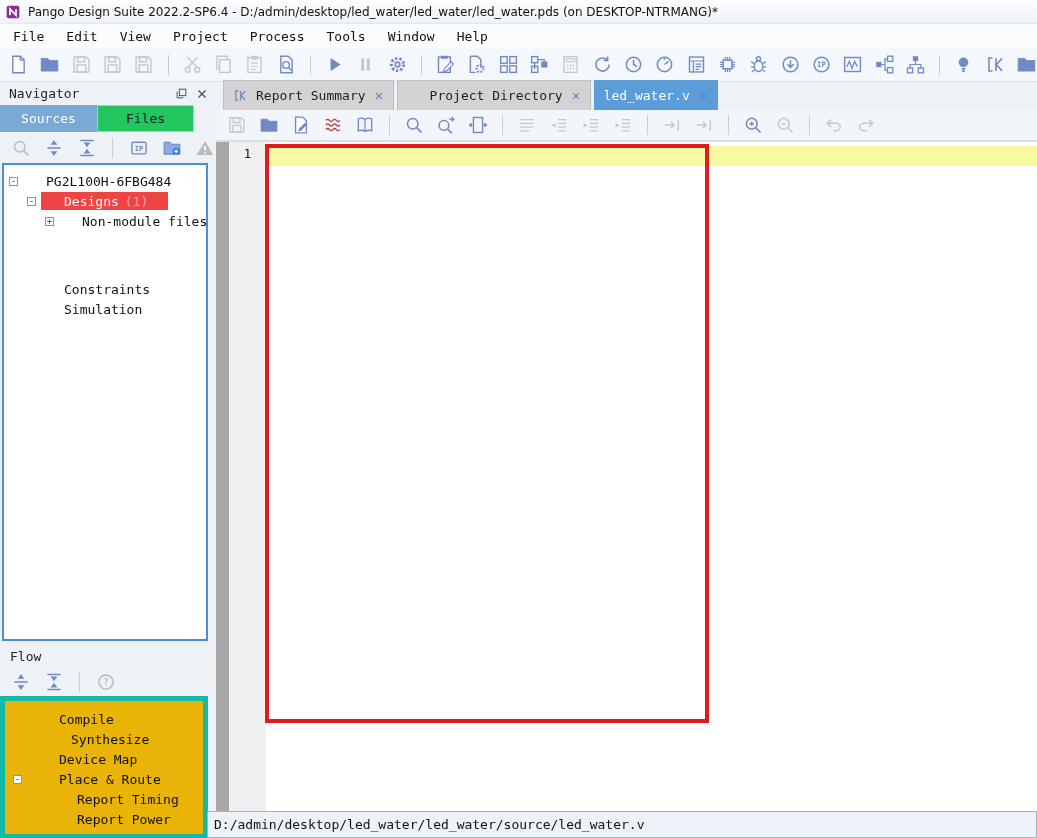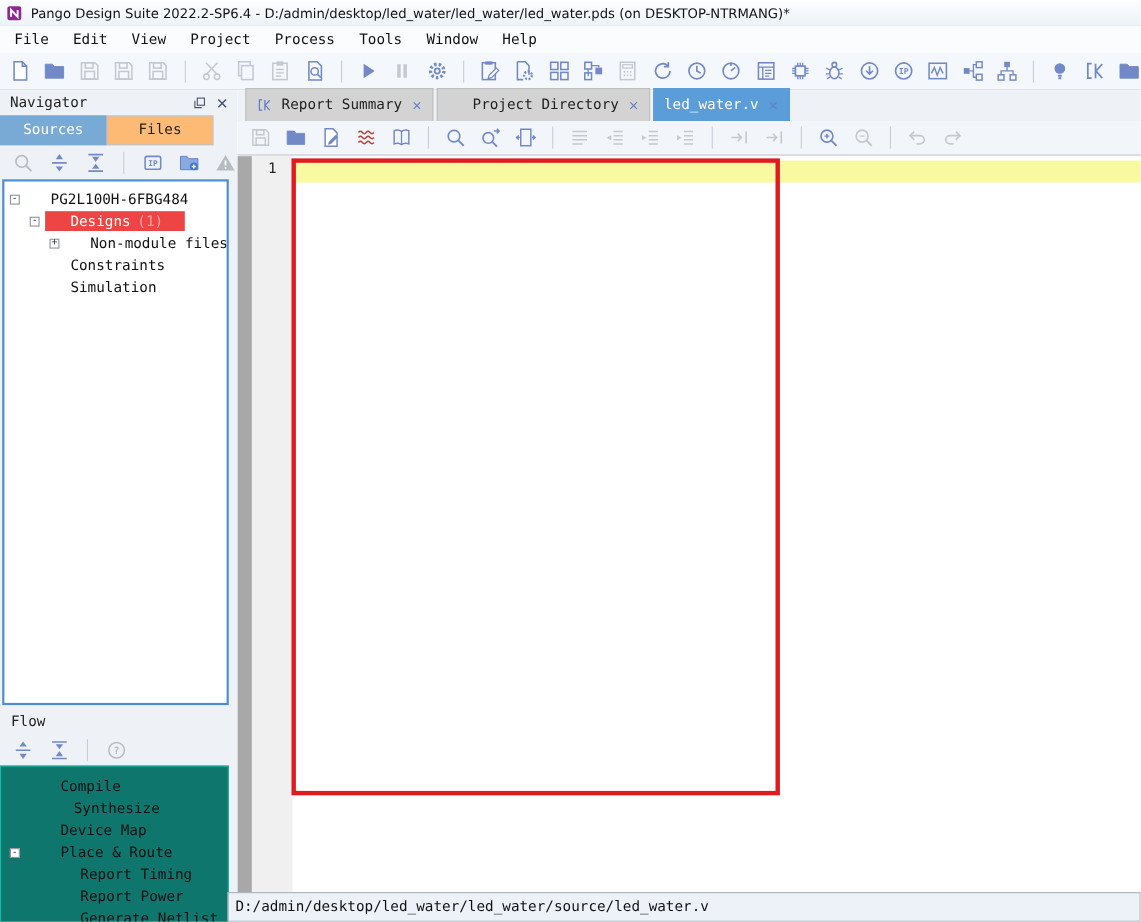--- a/index.html
+++ b/index.html
@@ -18,35 +18,35 @@
   .tbtn.red{color:#b5413c}
   .tsep{width:1px;height:20px;background:#c9ced6;margin:0 3px;flex:0 0 1px}
   .ic{display:block}
 
   
   .leftpanel{position:absolute;top:82px;left:0;width:216px;bottom:0;background:#eef2f7}
   .nav-header{height:23px;display:flex;align-items:center;padding:0 6px 0 9px;font-size:13px;color:#222}
   .nav-header .sp{flex:1}
   .hbtn{width:16px;height:16px;color:#42506b;background:none;border:none;display:flex;align-items:center;justify-content:center;padding:0;margin-left:5px}
   .ntabs{display:flex;height:27px}
-  .ntab{width:97px;display:flex;align-items:center;justify-content:center;font-size:13px;background:#fdba74;border:1px solid #c2c2c2;color:#222;cursor:default}
+  .ntab{width:97px;display:flex;align-items:center;justify-content:center;font-size:13px;background:#22c55e;border:1px solid #c2c2c2;color:#222;cursor:default}
   .ntab.active{background:#79a9d5;border-color:#79a9d5;color:#fff}
   .ptools{height:31px;display:flex;align-items:center;gap:12px;padding-left:10px}
   .pbtn{background:none;border:none;padding:0;width:21px;height:21px;color:#7289c7;display:flex;align-items:center;justify-content:center}
   .pbtn.dis{color:#b7bbc2}
   .navtree{position:absolute;top:81px;left:2px;right:8px;height:478px;background:#fff;border:2px solid #4a8fd3;overflow:hidden;padding-top:6px}
   .trow{height:20px;display:flex;align-items:center;font-size:13px;color:#111;white-space:nowrap;cursor:default}
   .exp{flex:0 0 9px;height:9px;border:1px solid #8a93a0;background:#fff;font:9px/7px "DejaVu Sans Mono",monospace;text-align:center;color:#333;margin-right:5px}
   .exp.noexp{border:none;background:transparent}
   .rowc{display:flex;align-items:center;gap:5px;padding:1px 4px 1px 2px}
   .trow.sel .rowc{background:#ef4444;color:#fff;padding-right:20px}
   .tsuffix{opacity:.5;margin-left:1px}
   .flow-title{position:absolute;top:567px;left:10px;font-size:13px;color:#222}
   .flowtools{position:absolute;top:586px;left:0;height:28px;display:flex;align-items:center;gap:12px;padding-left:10px}
-  .flowtree{position:absolute;top:614px;left:0;right:8px;bottom:-1px;background:#0f766e;border:1px solid #14b8a6;padding-top:8px;overflow:hidden}
+  .flowtree{position:absolute;top:614px;left:0;right:8px;bottom:-1px;background:#eab308;border:5px solid #14b8a6;padding-top:8px;overflow:hidden}
   .flowtree .rowc{gap:14px}
   .vsplit{position:absolute;top:82px;left:209px;width:7px;bottom:27px;cursor:ew-resize}
 
   
   .main{position:absolute;top:82px;left:216px;right:0;bottom:0;background:#fff}
   .etabbar{position:absolute;top:0;left:0;right:0;height:28px;background:#eef1f6;display:flex;align-items:flex-end;gap:3px;padding-left:7px}
   .etab{height:30px;display:flex;align-items:center;gap:8px;padding:0 9px;background:#d3d3d3;border:1px solid #bfbfbf;border-bottom:none;font-size:13px;color:#222;cursor:default}
   .etab .ic{color:#5f7fc4}
   .etab .x{color:#fdfdfd;display:flex}
   .etab.active{background:#5b9dd8;border-color:#5b9dd8;color:#fff;box-shadow:0 3px 0 #5b9dd8}
@@ -574,21 +574,21 @@
       </div>
       <div class="trow" style="padding-left: 41px;">
         <span class="exp">+</span>
         <span class="rowc">
           <svg class="ic" width="16" height="16" viewBox="0 0 24 24">
             <use href="#i-t-folder" xlink:href="#i-t-folder"></use>
           </svg>
           <span class="tlabel">Non-module files(</span>
         </span>
       </div>
-      <div class="trow" style="padding-left: 23px;">
+      <div class="trow" style="padding-left: 23px; margin-top: 48px;">
         <span class="exp noexp"></span>
         <span class="rowc">
           <svg class="ic" width="16" height="16" viewBox="0 0 24 24">
             <use href="#i-t-constr" xlink:href="#i-t-constr"></use>
           </svg>
           <span class="tlabel">Constraints</span>
         </span>
       </div>
       <div class="trow" style="padding-left: 23px;">
         <span class="exp noexp"></span>

